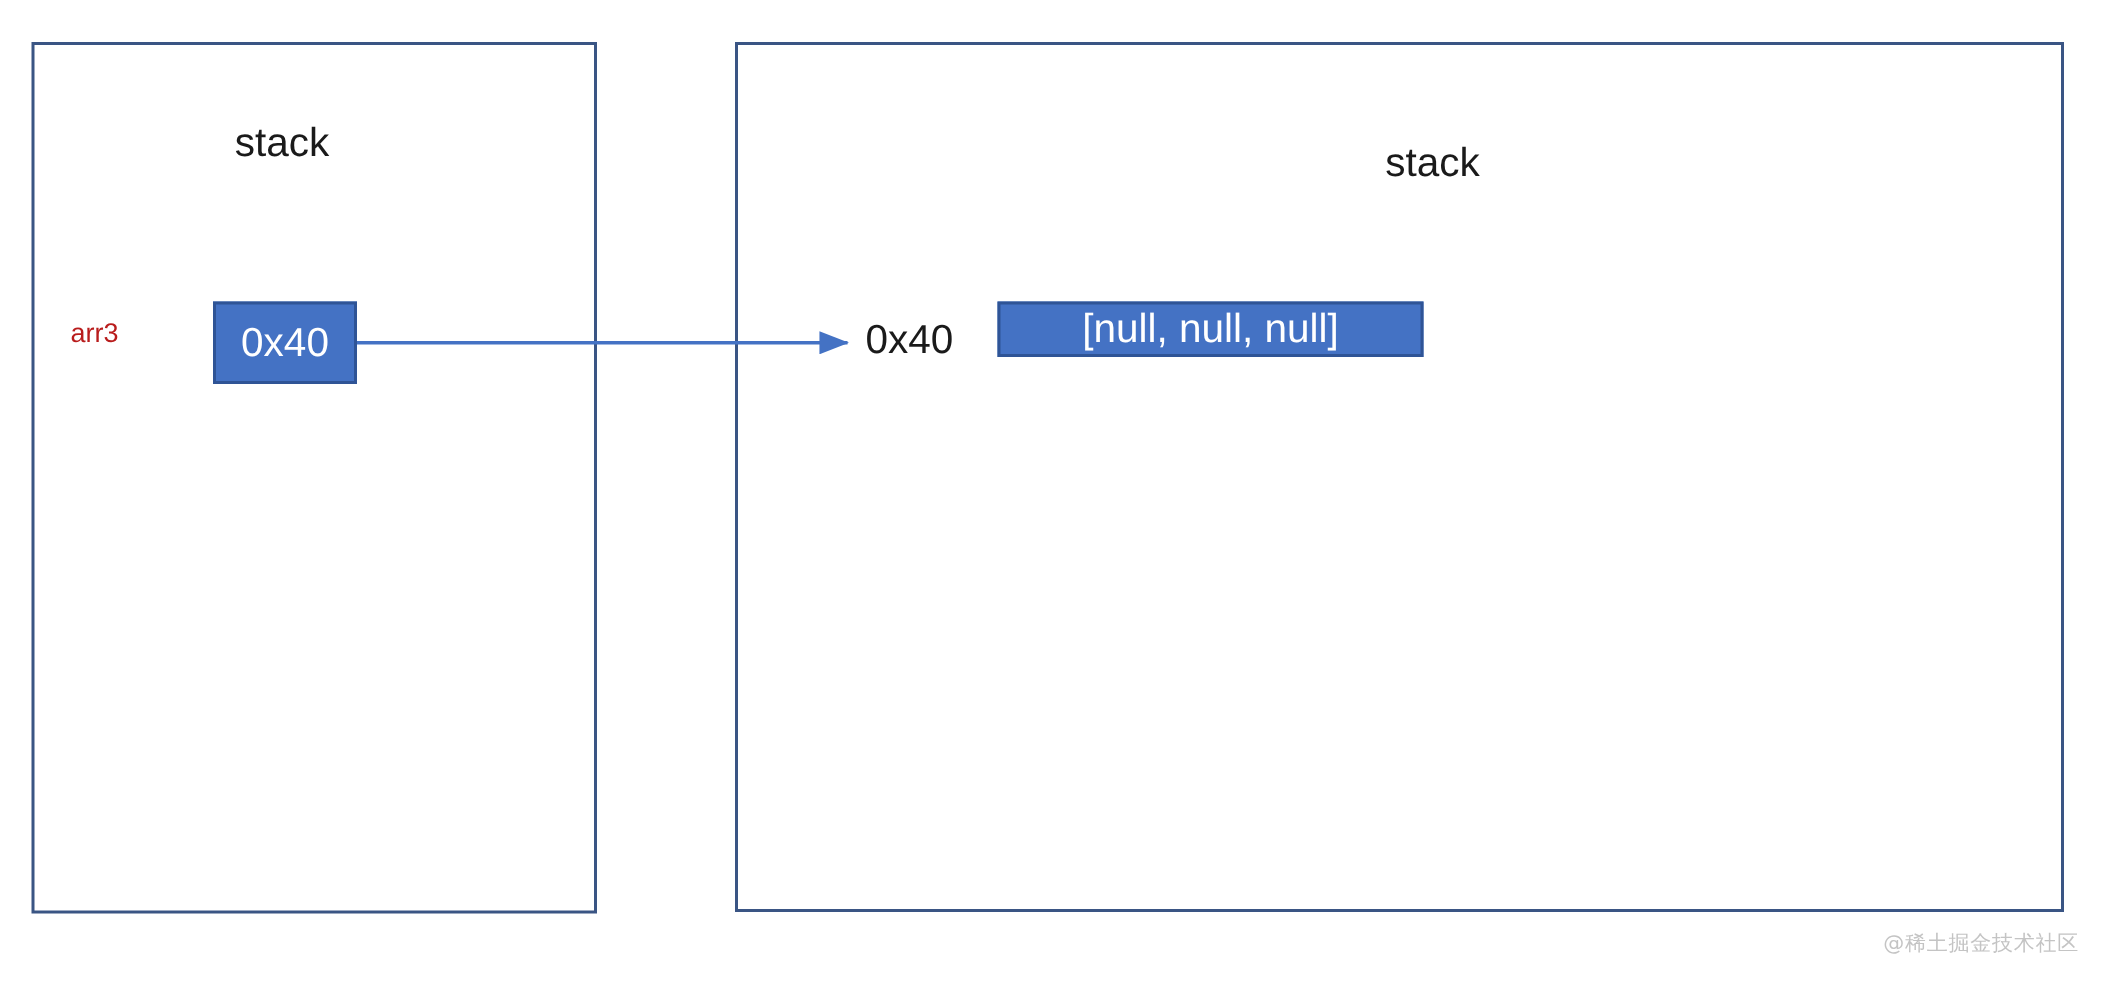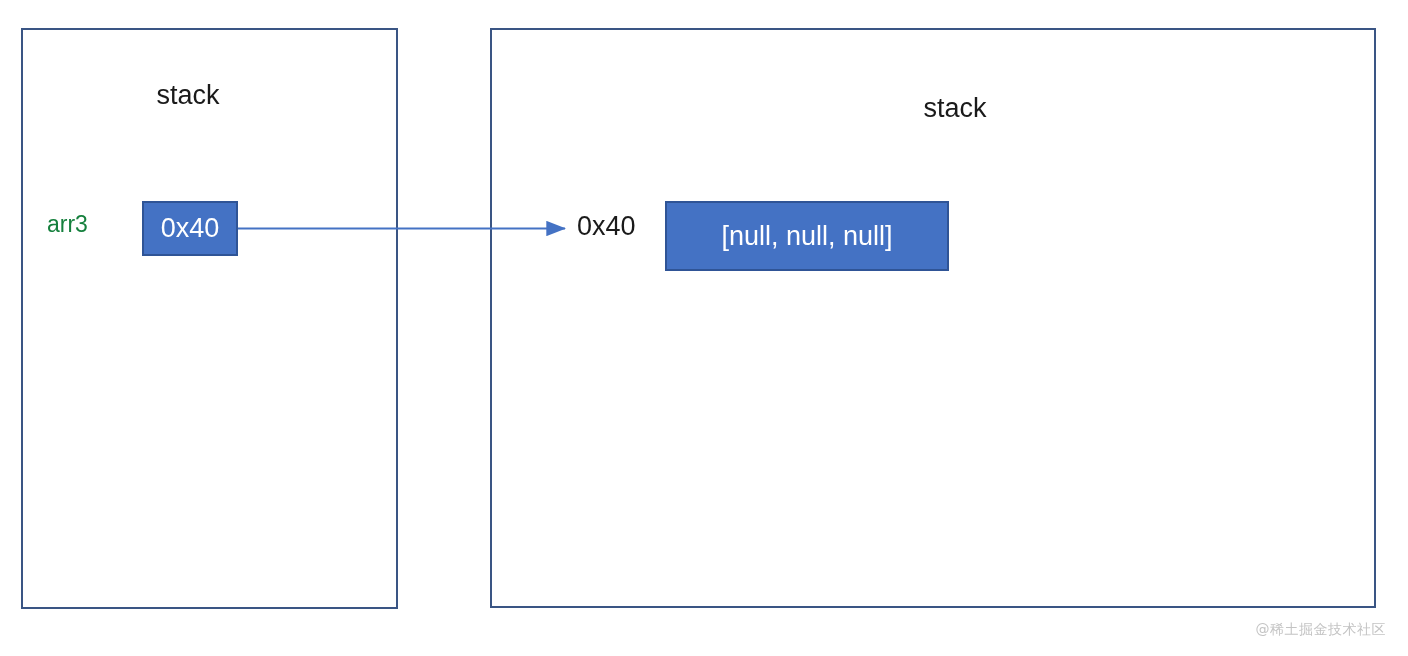--- a/index.html
+++ b/index.html
@@ -60,22 +60,22 @@
     left: 875px;
     top: 95px;
     width: 160px;
   }
 
   
   #arr3-label {
     position: absolute;
     left: 47px;
     top: 213px;
-    font-size: 23px;
-    color: #15803d;
+    font-size: 18px;
+    color: #b91c1c;
     line-height: 1;
     white-space: nowrap;
   }
 
   
   .value-box {
     position: absolute;
     box-sizing: border-box;
     background: #4472c4;
     border: 2px solid #2f5496;
@@ -90,21 +90,21 @@
   #stack-pointer-box {
     left: 142px;
     top: 201px;
     width: 96px;
     height: 55px;
   }
   #heap-array-box {
     left: 665px;
     top: 201px;
     width: 284px;
-    height: 70px;
+    height: 37px;
   }
 
   
   #heap-address-label {
     position: absolute;
     left: 577px;
     top: 213px;
     font-size: 27px;
     color: #1a1a1a;
     line-height: 1;

